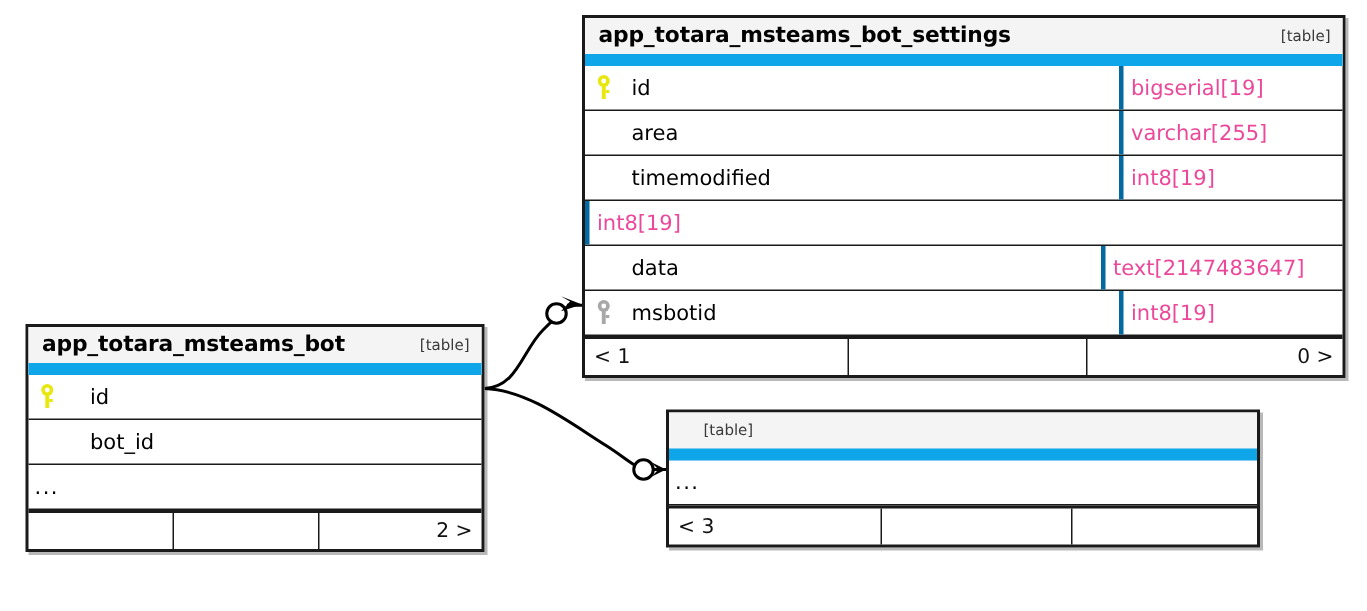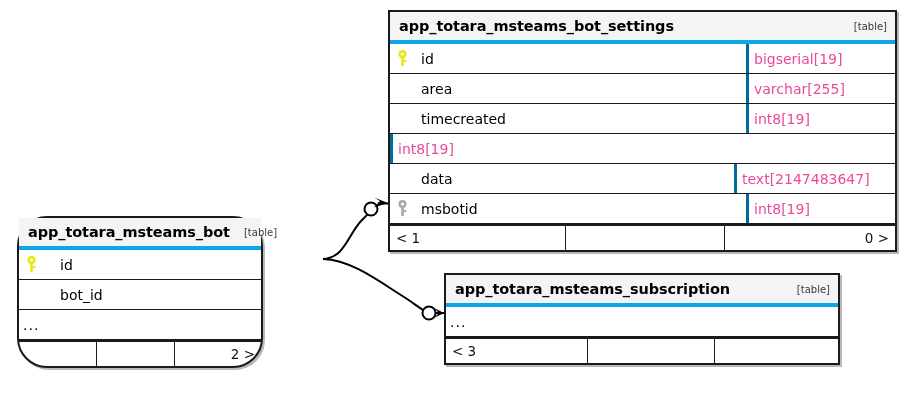--- a/index.html
+++ b/index.html
@@ -28,21 +28,21 @@
   }
   .tbl {
     position: absolute;
     border: 2px solid #1a1a1a;
     background: #ffffff;
     box-sizing: border-box;
     box-shadow: 2px 2px 0 rgba(0,0,0,0.28);
   }
   .tbl-head {
     background: #f4f4f4;
-    border-bottom: 4px solid #0ea5e9;
+    border-bottom: 8px solid #0ea5e9;
     height: 32px;
     display: flex;
     align-items: center;
     justify-content: space-between;
     padding: 0 8px 0 9px;
     box-sizing: border-box;
   }
   .tbl-name {
     font-weight: bold;
     font-size: 14.5px;
@@ -171,21 +171,21 @@
       <div class="col-name">
         <span class="keyslot"></span>
         <span class="colname-txt">area</span>
       </div>
       <div class="col-type" style="width:149px;">varchar[255]</div>
     </div>
 
     <div class="row">
       <div class="col-name">
         <span class="keyslot"></span>
-        <span class="colname-txt">timecreated</span>
+        <span class="colname-txt">timemodified</span>
       </div>
       <div class="col-type" style="width:149px;">int8[19]</div>
     </div>
 
     <div class="row">
       <div class="col-type" style="width:149px;">int8[19]</div>
     </div>
 
     <div class="row">
       <div class="col-name">
@@ -210,21 +210,21 @@
       <div class="col-type" style="width:149px;">int8[19]</div>
     </div>
 
     <div class="footer">
       <div class="fcell left" style="width:175px;">&lt; 1</div>
       <div class="fcell" style="width:159px;"></div>
       <div class="fcell right" style="width:171px;">0 &gt;</div>
     </div>
   </div>
 
-  <div class="tbl" id="t-bot" style="left:17px; top:216px; width:246px;border-radius:30px;">
+  <div class="tbl" id="t-bot" style="left:17px; top:216px; width:306px;">
     <div class="tbl-head">
       <span class="tbl-name">app_totara_msteams_bot</span>
       <span class="tbl-kind">[table]</span>
     </div>
 
     <div class="row">
       <div class="col-name">
         <span class="keyslot">
           <svg class="keyicon" width="11" height="17" viewBox="0 0 11 17">
             <circle cx="5.5" cy="4" r="4" fill="#e8e80f"></circle>
@@ -250,21 +250,20 @@
 
     <div class="footer">
       <div class="fcell left" style="width:96px;"></div>
       <div class="fcell" style="width:97px;"></div>
       <div class="fcell right" style="width:109px;">2 &gt;</div>
     </div>
   </div>
 
   <div class="tbl" id="t-sub" style="left:444px; top:273px; width:396px;">
     <div class="tbl-head">
-      <span class="tbl-name">app_totara_msteams_subscription</span>
       <span class="tbl-kind">[table]</span>
     </div>
 
     <div class="row ellipsis-row">
       <div class="col-name">...</div>
     </div>
 
     <div class="footer">
       <div class="fcell left" style="width:141px;">&lt; 3</div>
       <div class="fcell" style="width:127px;"></div>

